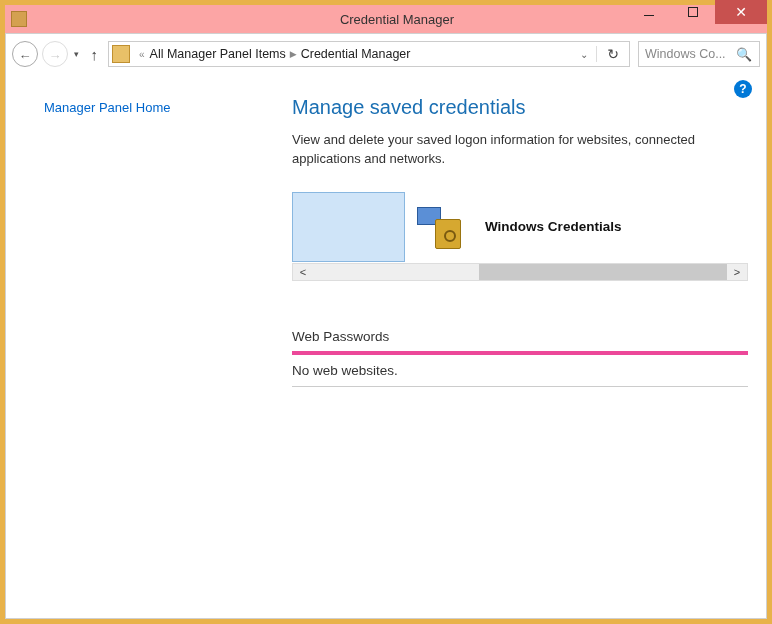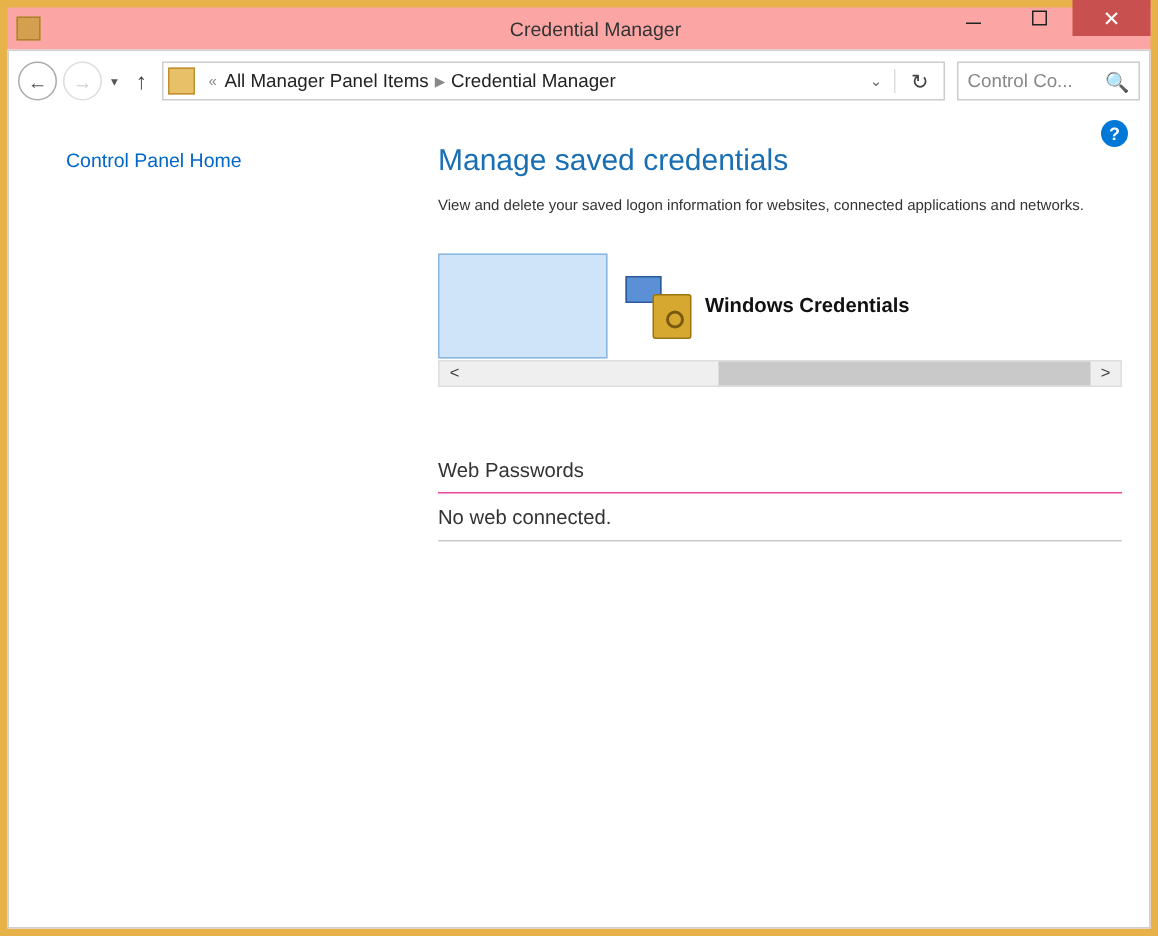--- a/index.html
+++ b/index.html
@@ -28,37 +28,37 @@
 .addr .dd { padding:0 8px; font-size:10px; color:#666;}
 .addr .refresh { padding:0 10px; border-left:1px solid #ddd; font-size:14px; color:#444;}
 .search { width:122px; height:26px; border:1px solid #ccc; margin-left:4px; display:flex; align-items:center; padding:0 6px; color:#888; font-size:12.5px; position:relative;}
 .search .mag { margin-left:auto; font-size:13px; color:#888;}
 .content { flex:1; display:flex; position:relative; padding-top:14px;}
 .help-icon { position:absolute; top:6px; right:14px; width:18px; height:18px; border-radius:50%; background:#0078d7; color:#fff; font-size:12px; font-weight:bold; display:flex; align-items:center; justify-content:center;}
 .sidebar { width:280px; padding:10px 24px 10px 38px; }
 .sidebar a { color:#0066cc; font-size:13px; text-decoration:none;}
 .main { flex:1; padding:8px 18px 10px 6px; }
 .main h1 { color:#1a6fb3; font-weight:400; font-size:20px; margin-bottom:12px;}
-.main .desc { font-size:10px; color:#333; line-height:1.45; margin-bottom:22px;}
+.main .desc { font-size:13px; color:#333; line-height:1.45; margin-bottom:22px;}
 .tiles { display:flex; align-items:center; height:72px; }
 .tile { height:70px; display:flex; align-items:center; }
 .tile.web { width:113px; background:#cfe4f8; border:1px solid #89b7e0;}
-.tile.win { margin-left:12px; gap:9px;}
+.tile.win { margin-left:12px; gap:24px;}
 .win-ico { width:44px; height:44px; position:relative;}
 .win-ico .monitor { width:24px; height:18px; background:#5b8fd6; border:1px solid #2a5a9a; position:absolute; left:0; top:2px;}
 .win-ico .vault { width:26px; height:30px; background:#d6a830; border:1px solid #9a7410; position:absolute; right:0; bottom:0; border-radius:2px;}
 .win-ico .vault::after { content:""; position:absolute; left:8px; top:10px; width:8px; height:8px; border:2px solid #7a5a10; border-radius:50%;}
 .tile.win b { font-size:13.5px; color:#111;}
 .scroller { height:18px; background:#efefef; display:flex; align-items:center; border:1px solid #ddd; margin-top:0;}
 .scroller .arr { width:20px; text-align:center; font-size:11px; color:#444;}
 .scroller .track { flex:1; position:relative; height:100%;}
 .scroller .thumb { position:absolute; right:0; top:0; bottom:0; width:60%; background:#c9c9c9;}
 .scroller .arr.r { margin-left:auto;}
 .section { margin-top:48px;}
-.section .hdr { font-size:13.5px; color:#333; padding-bottom:7px; border-bottom:1px solid #ec4899;}
+.section .hdr { font-size:13.5px; color:#333; padding-bottom:7px; border-bottom:4px solid #ec4899;}
 .section .row { font-size:13.5px; color:#333; padding:8px 0; border-bottom:1px solid #ccc;}
 </style>
 </head>
 <body>
 
 <div class="window">
   <div class="titlebar">
     <div class="app-icon"></div>
     <div class="title-text">Credential Manager</div>
     <div class="controls">
@@ -87,31 +87,31 @@
         <span class="sep">«</span>
         <span>All Manager Panel Items</span>
         <span class="chev">▶</span>
         <span>Credential Manager</span>
         <div class="end">
           <div class="dd">⌄</div>
           <div class="refresh"><span>↻</span></div>
         </div>
       </div>
       <div class="search">
-        <span>Control Co...</span>
+        <span>Windows Co...</span>
         <span class="mag">🔍</span>
       </div>
     </div>
 
     <div class="content">
       <div class="help-icon">
           <span>?</span>
         </div>
       <div class="sidebar">
-        <a href="#">Control Panel Home</a>
+        <a href="#">Manager Panel Home</a>
       </div>
       <div class="main">
         <h1>Manage saved credentials</h1>
         <p class="desc">View and delete your saved logon information for websites, connected applications and networks.</p>
 
         <div class="tiles">
           <div class="tile web"></div>
           <div class="tile win">
             <div class="win-ico">
               <div class="monitor"></div>
@@ -123,18 +123,18 @@
         <div class="scroller">
           <div class="arr">&lt;</div>
           <div class="track">
               <div class="thumb"></div>
             </div>
           <div class="arr r">&gt;</div>
         </div>
 
         <div class="section">
           <div class="hdr">Web Passwords</div>
-          <div class="row">No web connected.</div>
+          <div class="row">No web websites.</div>
         </div>
       </div>
     </div>
   </div>
 </div>
 
 </body></html>

